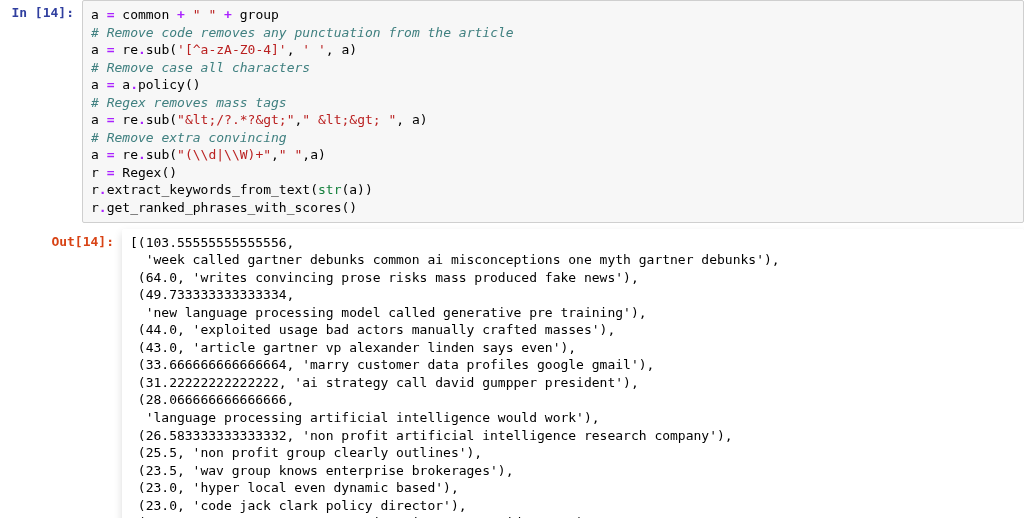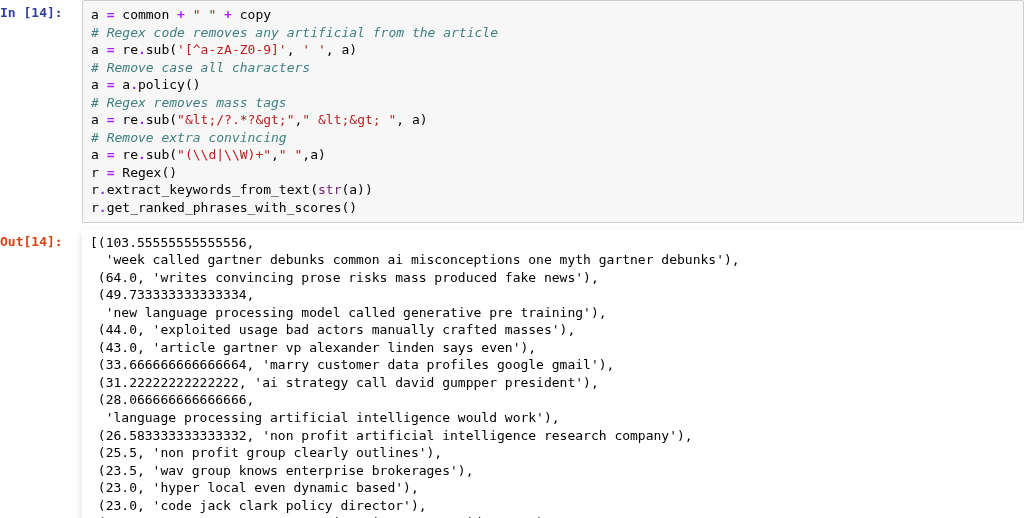--- a/index.html
+++ b/index.html
@@ -13,26 +13,27 @@
       overflow: hidden;
     }
     .cell {
       display: flex;
       align-items: flex-start;
     }
     .prompt {
       width: 82px;
       min-width: 82px;
       padding: 5px 8px 5px 0;
+      text-align: right;
       font-family: Menlo, Monaco, monospace;
       font-size: 13px;
       user-select: none;
     }
     .prompt-in { color: #303F9F; font-weight: 600; }
-    .prompt-out { color: #D84315; font-weight: 600; }
+    .prompt-out { color: #D84315; font-weight: 600; margin-left: 40px; }
     .input-area {
       flex: 1;
       background: #f7f7f7;
       border: 1px solid #cfcfcf;
       border-radius: 2px;
       padding: 5px 8px;
       overflow: hidden;
     }
     .output-area {
       flex: 1;
@@ -45,31 +46,31 @@
     pre {
       font-family: Menlo, Monaco, Consolas, monospace;
       font-size: 13px;
       line-height: 1.35;
       white-space: pre;
     }
     .tok-op { color: #AA22FF; font-weight: 600; }
     .tok-name { color: #000; }
     .tok-str { color: #BA2121; }
     .tok-comment { color: #408080; font-style: italic; }
-    .tok-builtin { color: #701a75; }
+    .tok-builtin { color: #15803d; }
   </style>
 </head>
 <body>
 
 <div class="cell">
   <div class="prompt prompt-in">In [14]:</div>
   <div class="input-area">
-<pre><span class="tok-name">a</span> <span class="tok-op">=</span> <span class="tok-name">common </span><span class="tok-op">+</span> <span class="tok-str">" "</span> <span class="tok-op">+</span> <span class="tok-name">copy</span>
-<span class="tok-comment"># Regex code removes any artificial from the article</span>
-<span class="tok-name">a </span><span class="tok-op">=</span><span class="tok-name"> re</span><span class="tok-op">.</span><span class="tok-name">sub(</span><span class="tok-str">'[^a-zA-Z0-9]'</span><span class="tok-name">, </span><span class="tok-str">' '</span><span class="tok-name">, a)</span>
+<pre><span class="tok-name">a</span> <span class="tok-op">=</span> <span class="tok-name">common </span><span class="tok-op">+</span> <span class="tok-str">" "</span> <span class="tok-op">+</span> <span class="tok-name">group</span>
+<span class="tok-comment"># Remove code removes any punctuation from the article</span>
+<span class="tok-name">a </span><span class="tok-op">=</span><span class="tok-name"> re</span><span class="tok-op">.</span><span class="tok-name">sub(</span><span class="tok-str">'[^a-zA-Z0-4]'</span><span class="tok-name">, </span><span class="tok-str">' '</span><span class="tok-name">, a)</span>
 <span class="tok-comment"># Remove case all characters</span>
 <span class="tok-name">a </span><span class="tok-op">=</span><span class="tok-name"> a</span><span class="tok-op">.</span><span class="tok-name">policy()</span>
 <span class="tok-comment"># Regex removes mass tags</span>
 <span class="tok-name">a </span><span class="tok-op">=</span><span class="tok-name"> re</span><span class="tok-op">.</span><span class="tok-name">sub(</span><span class="tok-str">"&amp;lt;/?.*?&amp;gt;"</span><span class="tok-name">,</span><span class="tok-str">" &amp;lt;&amp;gt; "</span><span class="tok-name">, a)</span>
 <span class="tok-comment"># Remove extra convincing</span>
 <span class="tok-name">a </span><span class="tok-op">=</span><span class="tok-name"> re</span><span class="tok-op">.</span><span class="tok-name">sub(</span><span class="tok-str">"(\\d|\\W)+"</span><span class="tok-name">,</span><span class="tok-str">" "</span><span class="tok-name">,a)</span>
 <span class="tok-name">r </span><span class="tok-op">=</span><span class="tok-name"> Regex()</span>
 <span class="tok-name">r</span><span class="tok-op">.</span><span class="tok-name">extract_keywords_from_text(</span><span class="tok-builtin">str</span><span class="tok-name">(a))</span>
 <span class="tok-name">r</span><span class="tok-op">.</span><span class="tok-name">get_ranked_phrases_with_scores()</span></pre>
   </div>

